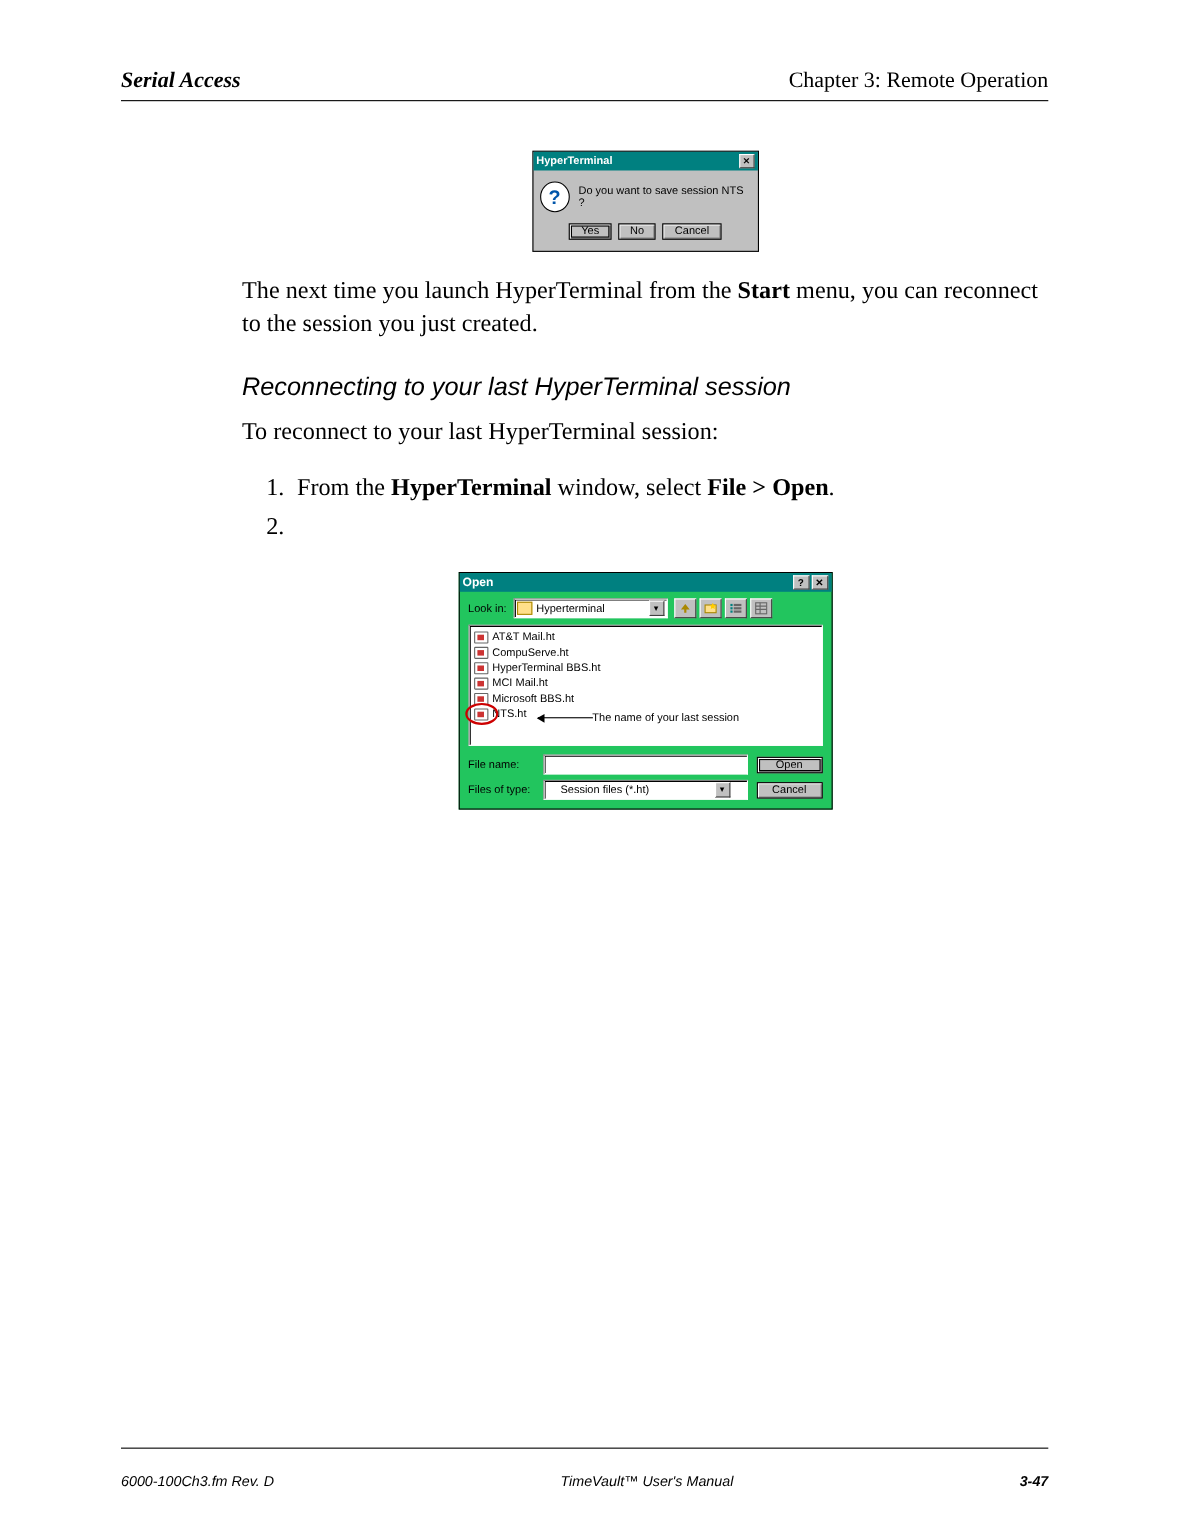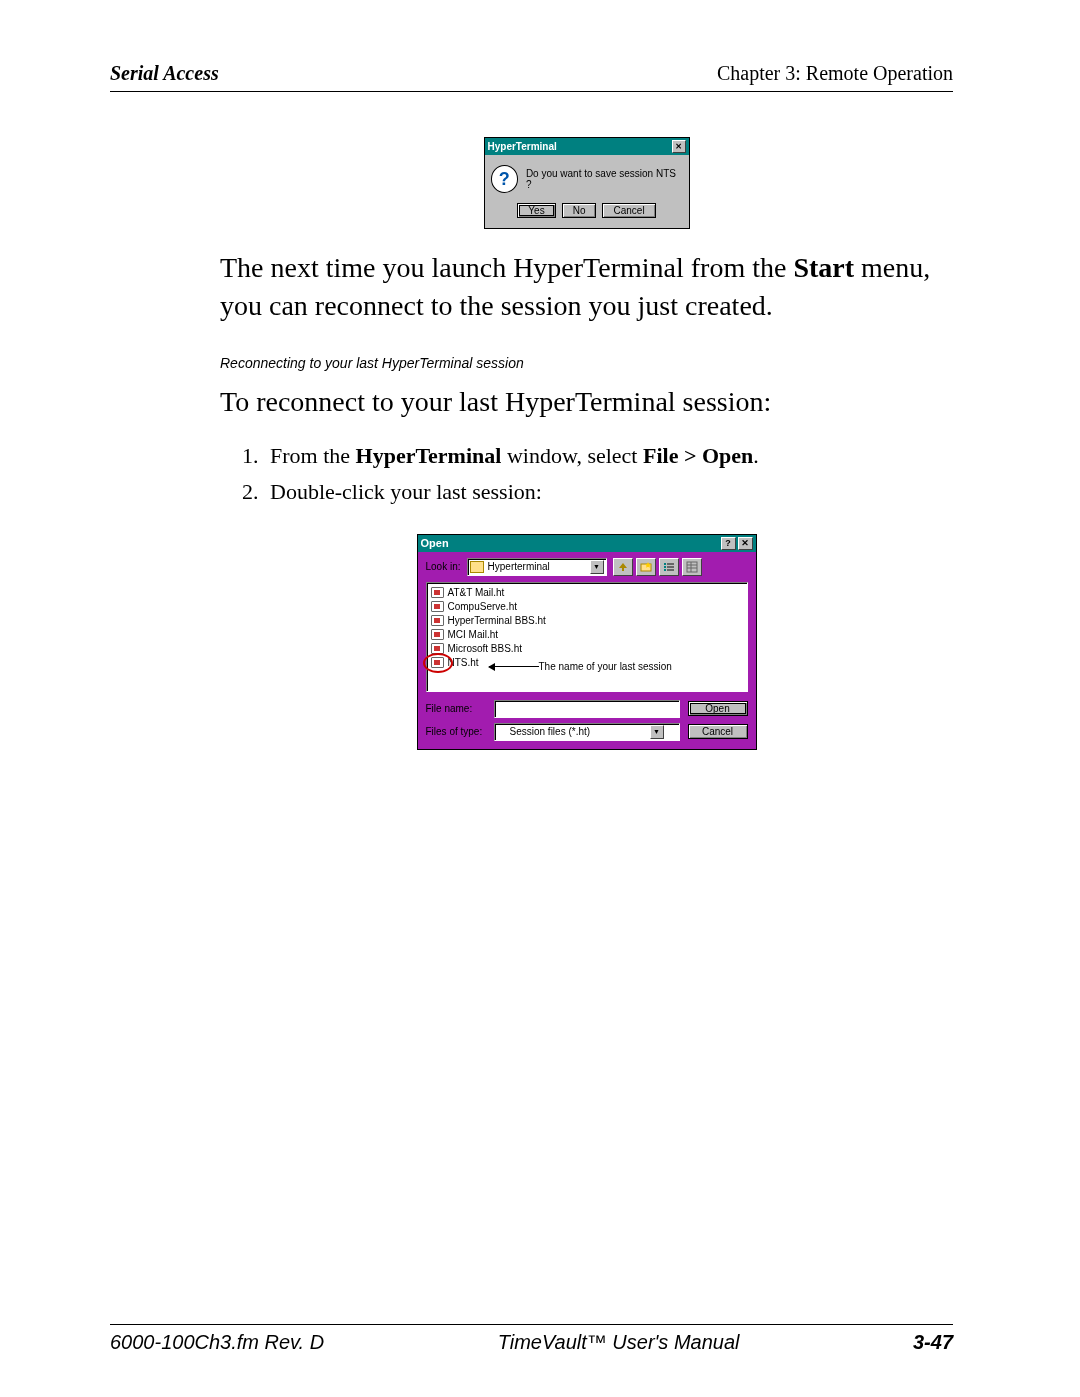--- a/index.html
+++ b/index.html
@@ -5,41 +5,41 @@
   * { box-sizing: border-box; margin: 0; padding: 0; }
   html, body { width: 1080px; height: 1397px; background: #fff; font-family: "Times New Roman", Times, serif; color: #000; }
   .page { position: relative; width: 1053px; height: 1397px; padding: 50px 100px 60px 110px; margin-top: 12px; }
   .hdr { display: flex; justify-content: space-between; font-size: 20px; padding-bottom: 6px; border-bottom: 1px solid #000; margin-bottom: 45px; }
   .hdr-left { font-weight: bold; font-style: italic; }
   .hdr-right { }
   .content { padding-left: 110px; }
   .step10 { font-size: 22px; line-height: 1.35; display: flex; }
   .step10 .num { width: 38px; flex: 0 0 38px; }
   .step10 .txt { flex: 1; }
-  .para { font-size: 28px; line-height: 1.35; margin-top: 20px; }
-  .subhead { font-style: italic; font-family: Arial, Helvetica, sans-serif; font-size: 14px; margin-top: 30px; margin-bottom: 12px; }
+  .para { font-size: 22px; line-height: 1.35; margin-top: 20px; }
+  .subhead { font-style: italic; font-family: Arial, Helvetica, sans-serif; font-size: 23px; margin-top: 30px; margin-bottom: 12px; }
   .ol2 { list-style: none; font-size: 22px; line-height: 1.6; }
   .ol2 li { display: flex; }
   .ol2 .n { width: 28px; flex: 0 0 28px; }
   .bold { font-weight: bold; }
 
   
   .dlg1-wrap { display: flex; justify-content: center; margin: 12px 0 18px 0; }
   .dlg1 { width: 206px; font-family: Tahoma, Arial, sans-serif; font-size: 10px; border: 1px solid #000; background: #c0c0c0; }
   .dlg1 .tb { background: #008080; color: #fff; font-weight: bold; padding: 2px 3px; display: flex; justify-content: space-between; align-items: center; font-size: 10px; }
   .dlg1 .tb .xbtn { width: 14px; height: 13px; background: #c0c0c0; color:#000; border: 1px solid #fff; border-right-color:#404040; border-bottom-color:#404040; display:flex; align-items:center; justify-content:center; font-size:8px; font-weight:bold; }
   .dlg1 .body { padding: 10px 8px 10px 6px; display:flex; align-items:center; gap:8px; }
   .dlg1 .qicon { width: 28px; height: 28px; border: 1px solid #000; border-radius: 50%; background:#fff; display:flex; align-items:center; justify-content:center; color:#0055aa; font-weight:bold; font-size:18px; }
   .dlg1 .btns { display:flex; justify-content:center; gap:6px; padding: 0 0 10px 0; }
   .w95btn { background:#c0c0c0; border:1px solid #000; box-shadow: inset 1px 1px 0 #fff, inset -1px -1px 0 #808080; padding: 1px 10px; font-size:10px; font-family: Tahoma, Arial, sans-serif; }
   .w95btn.def { outline: 1px solid #000; outline-offset: -3px; }
 
   
   .dlg2-wrap { display:flex; justify-content:center; margin-top: 25px; }
-  .dlg2 { width: 340px; font-family: Tahoma, Arial, sans-serif; font-size: 10px; border: 1px solid #000; background:#a21caf; }
+  .dlg2 { width: 340px; font-family: Tahoma, Arial, sans-serif; font-size: 10px; border: 1px solid #000; background:#22c55e; }
   .dlg2 .tb { background:#008080; color:#fff; font-weight:bold; padding:2px 3px; display:flex; justify-content:space-between; align-items:center; font-size:11px; }
   .dlg2 .tb .tbbtns { display:flex; gap:2px; }
   .dlg2 .tb .tbbtn { width:15px; height:13px; background:#c0c0c0; color:#000; border:1px solid #fff; border-right-color:#404040; border-bottom-color:#404040; display:flex; align-items:center; justify-content:center; font-size:9px; font-weight:bold; }
   .dlg2 .toolbar { display:flex; align-items:center; gap:6px; padding:6px 8px; }
   .dlg2 .toolbar .lbl { }
   .dlg2 .combo { flex:0 0 140px; display:flex; align-items:center; background:#fff; border:1px solid #808080; border-right-color:#fff; border-bottom-color:#fff; box-shadow: inset 1px 1px 0 #000; height:18px; padding:0 2px; justify-content:space-between; }
   .dlg2 .combo .fldicon { width:14px; height:12px; background:#ffe08a; border:1px solid #aa8800; }
   .dlg2 .combo .dd { width:14px; height:14px; background:#c0c0c0; border:1px solid #fff; border-right-color:#404040; border-bottom-color:#404040; display:flex;align-items:center;justify-content:center; font-size:7px; }
   .dlg2 .tbicns { display:flex; gap:3px; }
   .dlg2 .tbicn { width:20px; height:18px; background:#c0c0c0; border:1px solid #fff; border-right-color:#404040; border-bottom-color:#404040; display:flex; align-items:center; justify-content:center; }
@@ -51,21 +51,21 @@
   .dlg2 .fileitem.sel { }
   .dlg2 .circle { position:absolute; border:2px solid #cc0000; border-radius:50%; width:30px; height:20px; left:-4px; top:70px; pointer-events:none; }
   .dlg2 .arrow { position:absolute; left:62px; top:78px; display:flex; align-items:center; gap:0; }
   .dlg2 .arrow .line { width:50px; height:1px; background:#000; position:relative; }
   .dlg2 .arrow .line::before { content:""; position:absolute; left:-1px; top:-3px; border-right:7px solid #000; border-top:4px solid transparent; border-bottom:4px solid transparent; }
   .dlg2 .arrow .cap { font-family: Arial, sans-serif; font-size:10px; }
   .dlg2 .bottom { padding:8px; display:grid; grid-template-columns: 60px 1fr 60px; gap:5px 8px; align-items:center; }
   .dlg2 .txtfield { background:#fff; border:1px solid #808080; border-right-color:#fff; border-bottom-color:#fff; box-shadow: inset 1px 1px 0 #000; height:18px; padding:1px 15px; display:flex; align-items:center; justify-content:space-between; }
   .dlg2 .txtfield .dd { width:14px; height:14px; background:#c0c0c0; border:1px solid #fff; border-right-color:#404040; border-bottom-color:#404040; display:flex;align-items:center;justify-content:center; font-size:7px; }
 
-  .ftr { position:absolute; bottom:55px; left:110px; right:100px; border-top:1px solid #000; display:flex; justify-content:space-between; font-style:italic; font-size:20px; padding-top:6px; font-family: Arial, Helvetica, sans-serif; }
+  .ftr { position:absolute; bottom:55px; left:110px; right:100px; border-top:1px solid #000; display:flex; justify-content:space-between; font-style:italic; font-size:13px; padding-top:22px; font-family: Arial, Helvetica, sans-serif; }
   .ftr .pn { font-weight:bold; }
 </style>
 </head>
 <body>
 
 <div class="page">
 
   <div class="hdr">
     <div class="hdr-left">Serial Access</div>
     <div class="hdr-right">Chapter 3: Remote Operation</div>
@@ -102,21 +102,20 @@
 
     <ul class="ol2" style="margin-top:18px; padding-left:22px;">
       <li>
         <span class="n">1.</span>
         <span>
           <span>From the </span><span class="bold">HyperTerminal</span><span> window, select </span><span class="bold">File &gt; Open</span><span>.</span>
         </span>
       </li>
       <li>
         <span class="n">2.</span>
-        <span>Double-click your last session:</span>
       </li>
     </ul>
 
     <div class="dlg2-wrap">
       <div class="dlg2">
         <div class="tb">
           <span>Open</span>
           <span class="tbbtns">
             <span class="tbbtn">?</span>
             <span class="tbbtn">✕</span>

